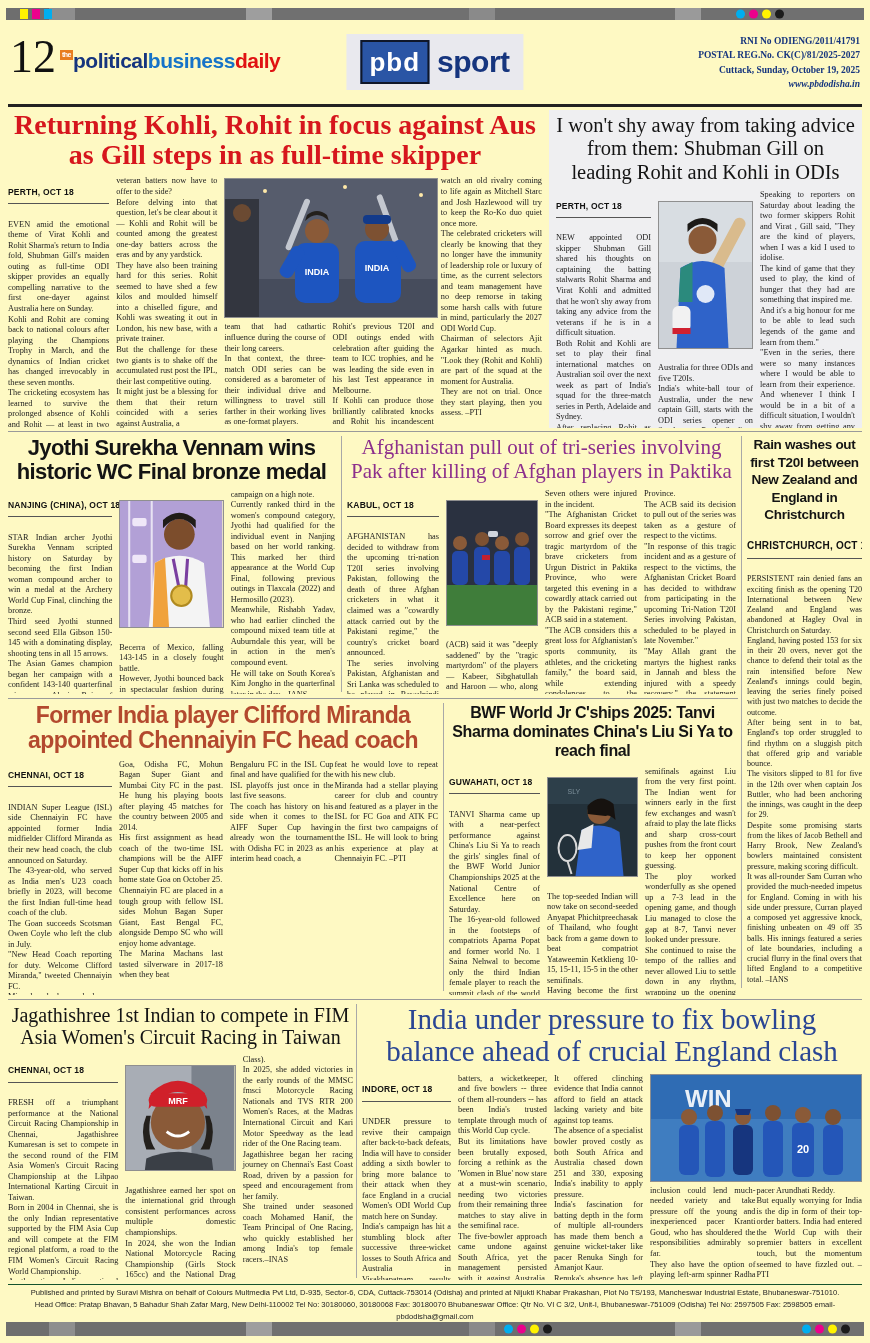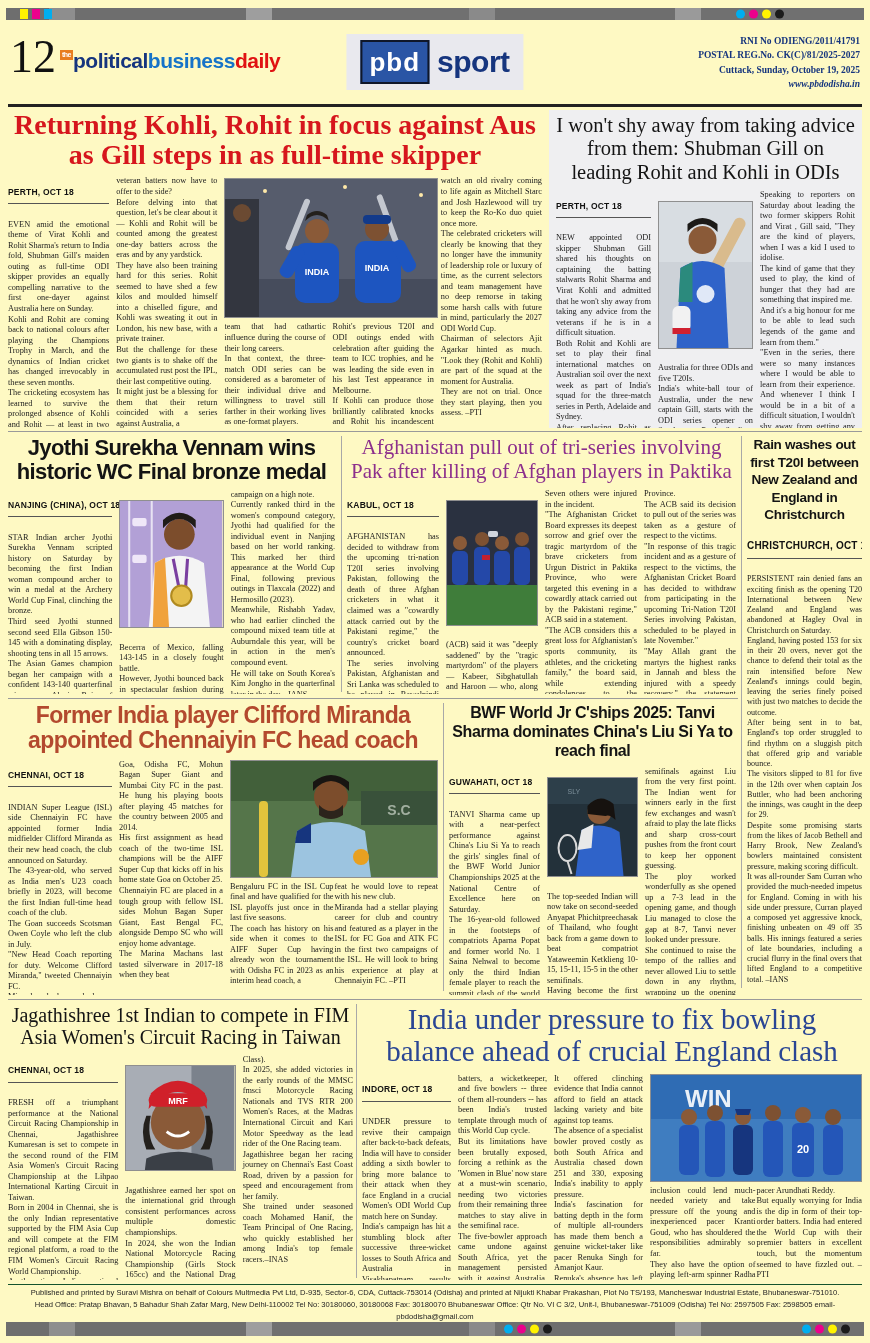--- a/index.html
+++ b/index.html
@@ -290,35 +290,20 @@
 The 43-year-old, who served as India men's U23 coach briefly in 2023, will become the first Indian full-time head coach of the club.
 The Goan succeeds Scotsman Owen Coyle who left the club in July.
 "New Head Coach reporting for duty. Welcome Clifford Miranda," tweeted Chennaiyin FC.
 Miranda had worked as assistant coach of FC</span>
       </div>
       <div class="col">Goa, Odisha FC, Mohun Bagan Super Giant and Mumbai City FC in the past. He hung his playing boots after playing 45 matches for the country between 2005 and 2014.
 His first assignment as head coach of the two-time ISL champions will be the AIFF Super Cup that kicks off in his home state Goa on October 25.
 Chennaiyin FC are placed in a tough group with fellow ISL sides Mohun Bagan Super Giant, East Bengal FC, alongside Dempo SC who will enjoy home advantage.
 The Marina Machans last tasted silverware in 2017-18 when they beat</div>
       <div class="half" style="width:208px;">
-        <div class="photo">
-          <svg width="100%" height="116" viewBox="0 0 206 116" preserveAspectRatio="xMidYMid slice">
-            <rect width="206" height="116" fill="#55754a"></rect>
-            <rect y="0" width="206" height="40" fill="#42603a"></rect>
-            <rect x="130" y="30" width="76" height="34" fill="#39513a"></rect>
-            <text x="168" y="54" font-family="Liberation Sans,sans-serif" font-size="14" font-weight="bold" fill="#cfd8cc" opacity="0.7" text-anchor="middle">S.C</text>
-            <rect x="28" y="40" width="9" height="76" rx="4" fill="#e3c43c"></rect>
-            <circle cx="100" cy="36" r="17" fill="#7c4d2c"></circle>
-            <path d="M82 30 q18 -20 36 0 l0 -9 q-18 -14 -36 0 z" fill="#181512"></path>
-            <path d="M88 44 q12 12 24 0 l0 10 q-12 8 -24 0 z" fill="#2c241c"></path>
-            <path d="M66 70 q34 -18 68 0 l6 46 h-80 z" fill="#9cc4e0"></path>
-            <path d="M66 70 l14 -8 v20 h-16 z" fill="#16357e"></path>
-            <circle cx="130" cy="96" r="8" fill="#e8a020"></circle>
-          </svg>
-        </div>
         <div class="half-cols">
           <div class="col">Bengaluru FC in the ISL Cup final and have qualified for the ISL playoffs just once in the last five seasons.
 The coach has history on his side when it comes to the AIFF Super Cup having already won the tournament with Odisha FC in 2023 as an interim head coach, a</div>
           <div class="col">feat he would love to repeat with his new club.
 Miranda had a stellar playing career for club and country and featured as a player in the ISL for FC Goa and ATK FC in the first two campaigns of the ISL. He will look to bring his experience at play at Chennaiyin FC. –PTI</div>
         </div>
       </div>
     </div>
   </div>
 

